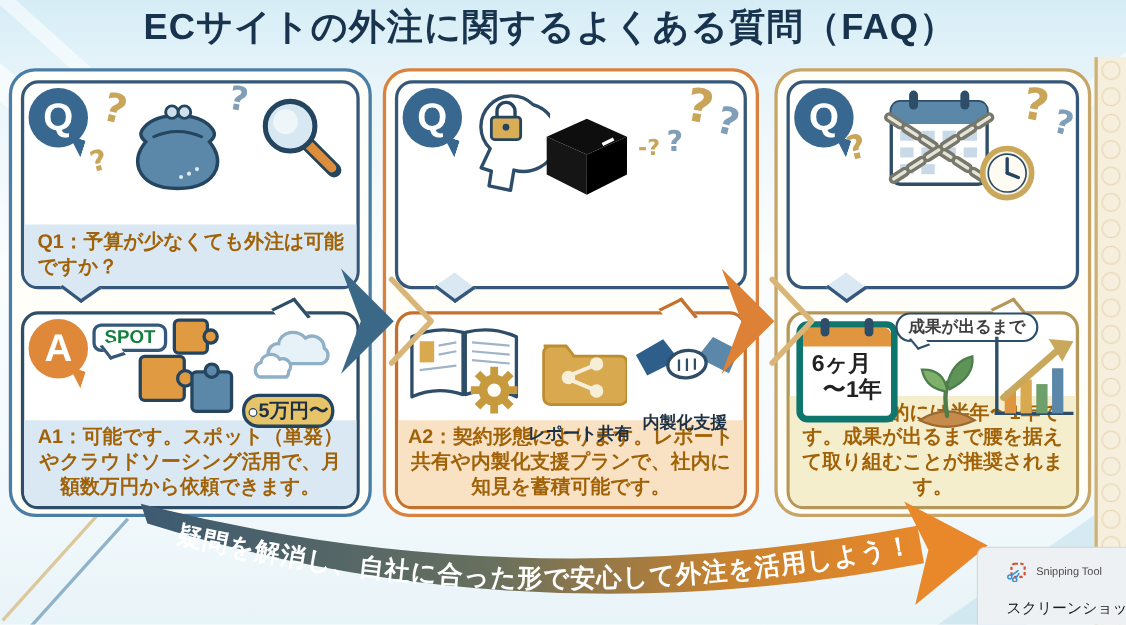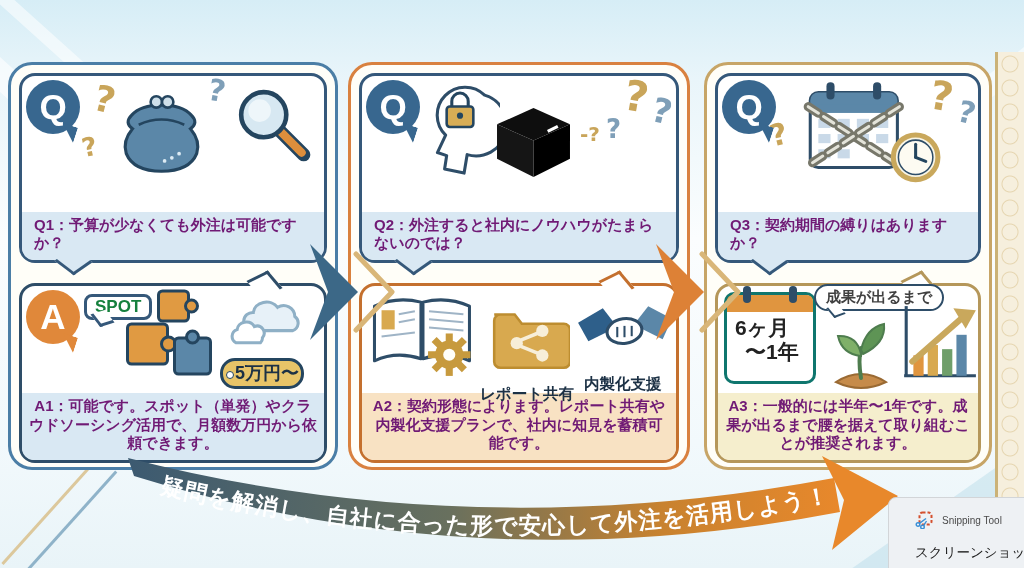--- a/index.html
+++ b/index.html
@@ -24,22 +24,22 @@
   .col{position:absolute;top:62px;height:408px;background:#fffef8;border:3px solid;border-radius:24px;
     box-sizing:border-box;padding:8px;}
   .col1{left:8px;width:330px;border-color:#4b7ea6;--abd:#2e4d68;--as:#d9e8f3;}
   .col2{left:348px;width:342px;border-color:#d9813f;--abd:#c4702e;--as:#f8e2c3;}
   .col3{left:704px;width:288px;border-color:#c7a567;--abd:#b5975a;--as:#f5eecd;}
   .qbox,.abox{position:relative;background:#fff;border:3px solid #35587a;border-radius:16px;box-sizing:border-box;
     display:flex;flex-direction:column;}
   .qbox{height:190px;}
   .abox{height:180px;margin-top:20px;border-color:var(--abd);}
   .icon-area{position:relative;flex:1;}
-  .strip{border-radius:0 0 12px 12px;padding:4px 8px 7px 12px;font-size:15px;font-weight:800;
-    color:#701a75;line-height:1.24;}
+  .strip{border-radius:0 0 12px 12px;padding:4px 8px 7px 12px;font-size:18px;font-weight:800;
+    color:#a16207;line-height:1.24;}
   .qstrip{background:#d9e8f3;}
   .astrip{background:var(--as);text-align:center;padding-left:6px;padding-right:6px;}
   .tail-q{position:absolute;bottom:-13px;left:40px;width:20px;height:20px;background:#d9e8f3;
     border-right:3px solid #35587a;border-bottom:3px solid #35587a;transform:rotate(55deg) skewY(-18deg);}
   .tail-a{position:absolute;top:-13px;right:48px;width:20px;height:20px;background:#fff;
     border-left:3px solid var(--abd);border-top:3px solid var(--abd);transform:rotate(50deg) skewX(-14deg);}
   
   .badge{position:absolute;top:4px;left:4px;width:54px;height:54px;border-radius:50%;color:#fff;
     font-size:35px;font-weight:900;display:flex;align-items:center;justify-content:center;z-index:3;}
   .badge::after{content:"";position:absolute;bottom:-7px;right:4px;width:16px;height:16px;background:inherit;
@@ -52,21 +52,21 @@
   
   .spot{position:absolute;left:62px;top:8px;background:#fff;border:3px solid #35587a;border-radius:8px;
     padding:0 8px;font-size:17px;font-weight:800;color:#15803d;}
   .spot::after{content:"";position:absolute;left:8px;bottom:-9px;width:12px;height:12px;background:#fff;
     border-left:3px solid #35587a;border-bottom:3px solid #35587a;transform:rotate(-18deg) skewX(20deg);}
   .tag{position:absolute;left:198px;top:72px;background:#e7c468;border:3px solid #24455f;border-radius:15px;
     font-size:18px;font-weight:800;color:#1c3145;padding:0 2px 1px 12px;}
   .tag::before{content:"";position:absolute;left:3px;top:50%;margin-top:-3px;width:6px;height:6px;border-radius:50%;
     background:#fff;border:1.5px solid #24455f;}
   .icolabel{position:absolute;font-size:15.5px;font-weight:800;color:#1c3145;white-space:nowrap;}
-  .cal3{position:absolute;left:6px;top:6px;width:92px;height:92px;background:#fff;border:3px solid #0f766e;
+  .cal3{position:absolute;left:6px;top:6px;width:92px;height:92px;background:#fff;border:6px solid #0f766e;
     border-radius:10px;box-sizing:border-box;}
   .cal3 .hdr{height:17px;background:#e0953f;border-radius:6px 6px 0 0;}
   .cal3 .pin{position:absolute;top:-9px;width:8px;height:17px;background:#2e4d68;border-radius:4px;}
   .cal3 .p1{left:16px;} .cal3 .p2{right:16px;}
   .cal3 .dt{font-size:21px;font-weight:800;color:#222;line-height:1.15;padding:4px 0 0 8px;}
   .cal3 .dt span{display:block;}
   .cal3 .dt span:last-child{padding-left:10px;}
   .result-bubble{position:absolute;left:96px;top:-2px;background:#fff;border:2.5px solid #2e4d68;border-radius:16px;
     padding:2px 10px;font-size:15px;font-weight:800;color:#404040;white-space:nowrap;}
   .result-bubble::after{content:"";position:absolute;left:14px;bottom:-8px;width:10px;height:10px;background:#fff;
@@ -91,20 +91,21 @@
 <div class="stage">
 
   <div class="band b1"></div>
   <div class="band b2"></div>
   <div class="band b3"></div>
   <div class="band b4"></div>
   <div class="band l1"></div>
   <div class="band l2"></div>
   <div class="right-strip"></div>
 
+  <div class="title">ECサイトの外注に関するよくある質問（FAQ）</div>
 
   <section class="col col1">
     <div class="qbox">
       <div class="badge bq">Q</div>
       <div class="icon-area">
         <span class="qm" style="left:72px;top:6px;font-size:36px;transform:rotate(14deg);">?</span>
         <span class="qm" style="left:60px;top:58px;font-size:26px;transform:rotate(-12deg);">?</span>
         <span class="qm blue" style="left:186px;top:0px;font-size:30px;transform:rotate(10deg);">?</span>
         <svg width="88" height="86" viewBox="0 0 85 80" style="position:absolute;left:96px;top:14px;">
           <path d="M14,36 Q6,30 13,23 Q22,13 42,13 Q62,13 71,23 Q78,30 70,36 Q80,48 76,60 Q69,77 42,77 Q15,77 8,60 Q4,48 14,36 Z" fill="#5b87a8" stroke="#24455f" stroke-width="3"></path>
@@ -168,21 +169,20 @@
           <polygon points="42,4 78,20 42,36 6,20" fill="#0e0e0e"></polygon>
           <polygon points="6,20 42,36 42,72 6,54" fill="#151515"></polygon>
           <polygon points="42,36 78,20 78,54 42,72" fill="#000000"></polygon>
           <line x1="56" y1="27" x2="66" y2="22" stroke="#ffffff" stroke-width="3"></line>
         </svg>
         <span class="qm" style="left:218px;top:48px;font-size:20px;">-?</span>
         <span class="qm blue" style="left:244px;top:40px;font-size:26px;">?</span>
         <span class="qm" style="left:262px;top:0px;font-size:42px;transform:rotate(10deg);">?</span>
         <span class="qm blue" style="left:290px;top:18px;font-size:34px;transform:rotate(14deg);">?</span>
       </div>
-      <div class="strip qstrip">Q2：外注すると社内にノウハウがたまらないのでは？</div>
       <div class="tail-q"></div>
     </div>
 
     <div class="abox">
       <div class="tail-a"></div>
       <div class="icon-area">
         <svg width="122" height="96" viewBox="0 0 120 95" style="position:absolute;left:2px;top:2px;">
           <path d="M10,18 Q32,8 56,14 L56,70 Q32,62 10,72 Z" fill="#ffffff" stroke="#2e4d68" stroke-width="3" stroke-linejoin="round"></path>
           <path d="M104,18 Q82,8 58,14 L58,70 Q82,62 104,72 Z" fill="#ffffff" stroke="#2e4d68" stroke-width="3" stroke-linejoin="round"></path>
           <rect x="17" y="22" width="13" height="19" fill="#d8a94f"></rect>
@@ -259,21 +259,20 @@
             <line x1="106" y1="28" x2="16" y2="86" stroke="#e4e4da" stroke-width="3" stroke-dasharray="12 6"></line>
           </g>
           <circle cx="122" cy="78" r="22" fill="#f8f4e4" stroke="#c9a85c" stroke-width="5"></circle>
           <circle cx="122" cy="78" r="17" fill="#fdfbf2" stroke="#2e4d68" stroke-width="1.5"></circle>
           <line x1="122" y1="78" x2="122" y2="65" stroke="#24455f" stroke-width="3" stroke-linecap="round"></line>
           <line x1="122" y1="78" x2="132" y2="82" stroke="#24455f" stroke-width="3" stroke-linecap="round"></line>
         </svg>
         <span class="qm" style="left:212px;top:0px;font-size:40px;transform:rotate(10deg);">?</span>
         <span class="qm blue" style="left:240px;top:22px;font-size:30px;transform:rotate(14deg);">?</span>
       </div>
-      <div class="strip qstrip">Q3：契約期間の縛りはありますか？</div>
       <div class="tail-q"></div>
     </div>
 
     <div class="abox">
       <div class="tail-a"></div>
       <div class="icon-area">
         <div class="cal3">
           <span class="pin p1"></span>
             <span class="pin p2"></span>
           <div class="hdr"></div>

